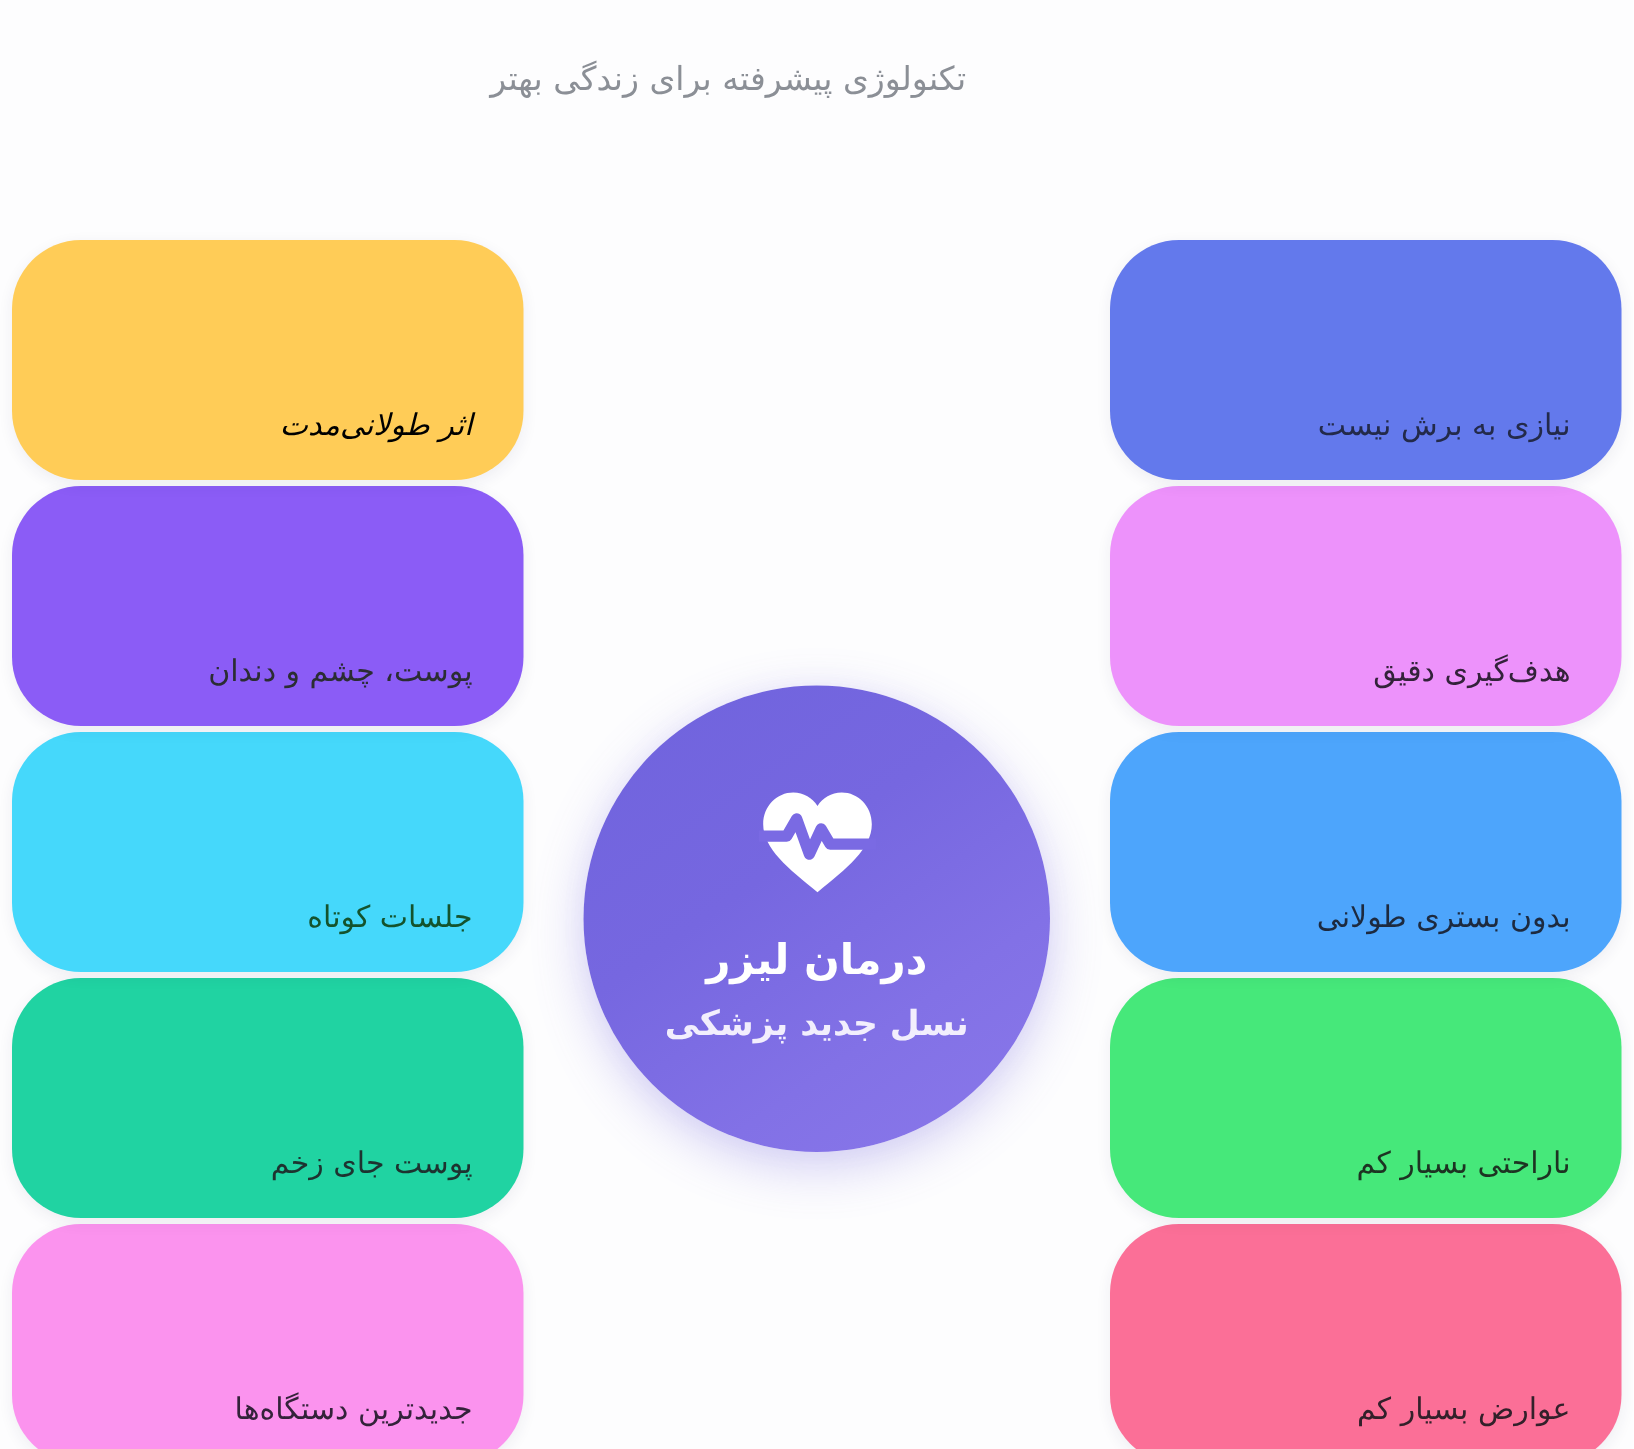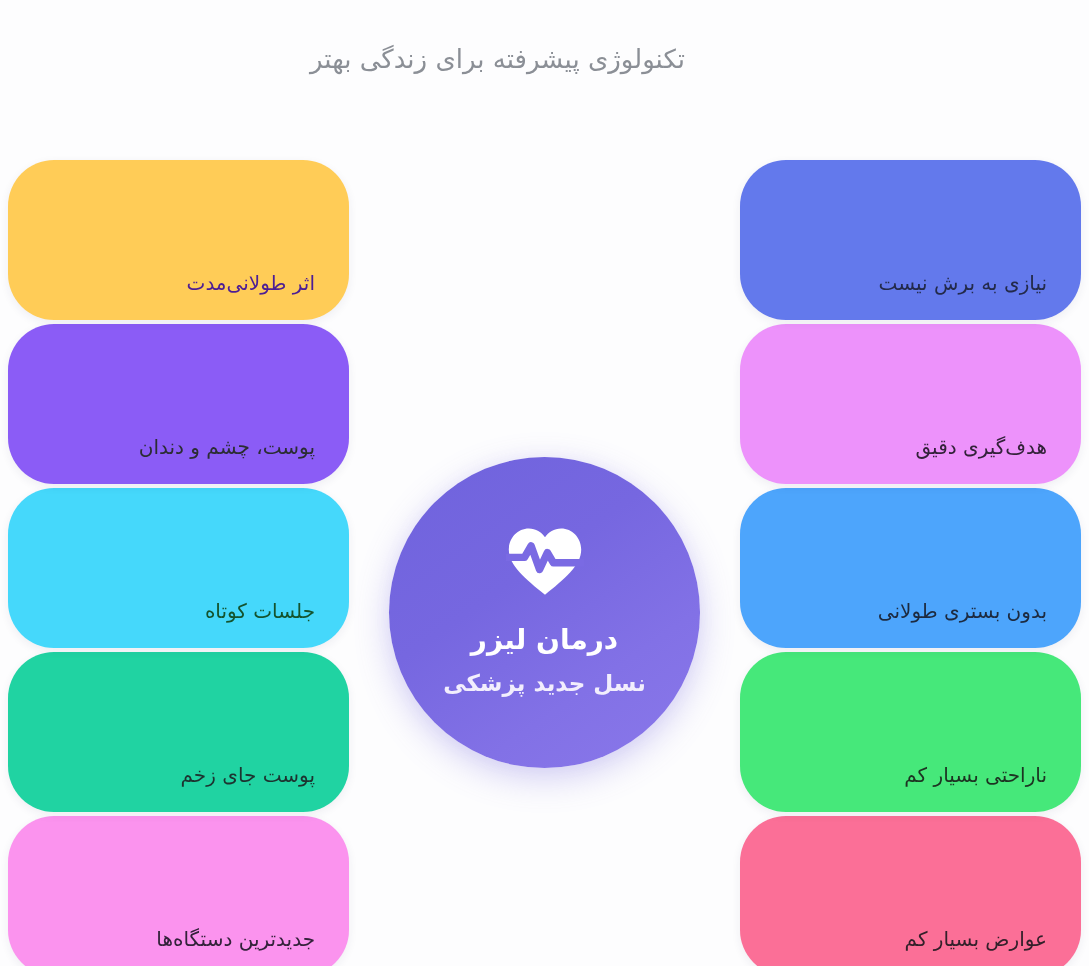--- a/index.html
+++ b/index.html
@@ -19,24 +19,24 @@
     position: relative;
     width: 1089px;
     height: 966px;
     background: #fdfdfe;
   }
 
   
   .title {
     position: absolute;
     top: 24px;
-    left: 16px;
+    left: 4px;
     width: 963px;
     text-align: center;
-    font-size: 26px;
+    font-size: 22px;
     font-weight: 400;
     color: #8b8f96;
     letter-spacing: 0.2px;
     direction: rtl;
     line-height: 1.4;
   }
 
   
   .column {
     position: absolute;
@@ -120,21 +120,21 @@
 </style>
 </head>
 <body>
 
 <div class="page" style="background: rgb(253, 253, 254);">
 
   <h1 class="title">تکنولوژی پیشرفته برای زندگی بهتر</h1>
 
   <div class="column column-left">
     <div class="card" style="top: 0px; z-index: 5; background: rgb(255, 204, 87);">
-      <span class="card-label" style="color: #4c1d95;">اثر طولانی‌مدت</span>
+      <span class="card-label" style="color: #000000; font-style: italic;">اثر طولانی‌مدت</span>
     </div>
     <div class="card" style="top: 164px; z-index: 4; background: #8b5cf6;">
       <span class="card-label" style="color: rgb(43, 45, 51);">پوست، چشم و دندان</span>
     </div>
     <div class="card" style="top: 328px; z-index: 3; background: rgb(69, 216, 251);">
       <span class="card-label" style="color: #14532d;">جلسات کوتاه</span>
     </div>
     <div class="card" style="top: 492px; z-index: 2; background: rgb(32, 211, 162);">
       <span class="card-label" style="color: rgb(29, 51, 48);">پوست جای زخم</span>
     </div>

